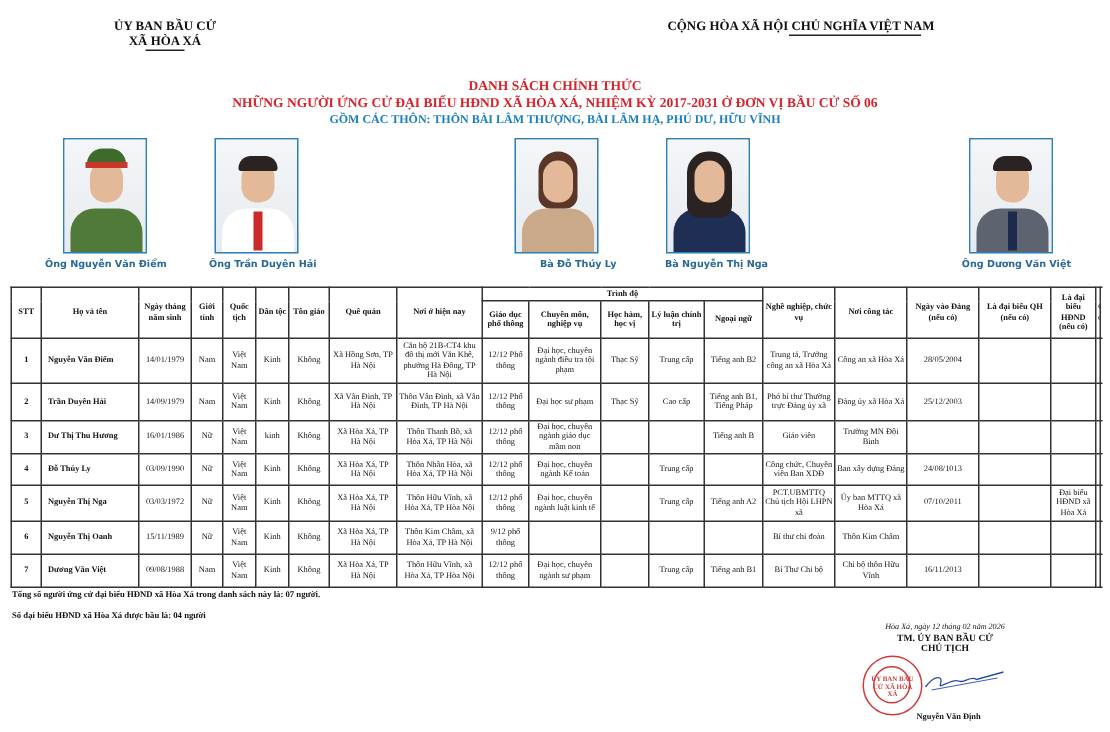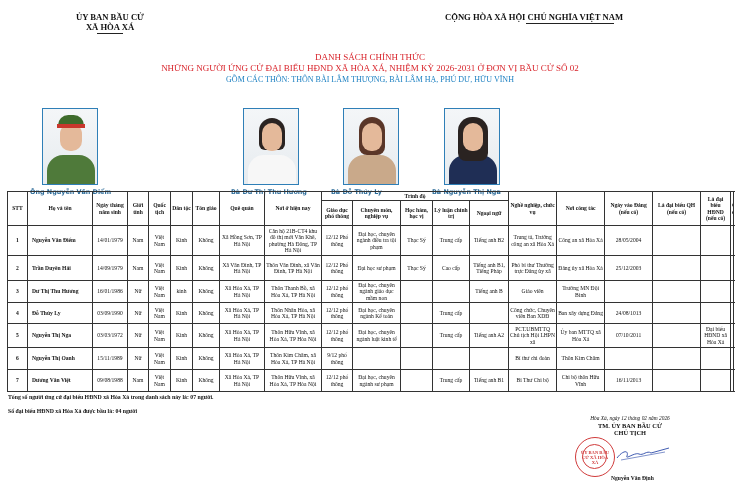--- a/index.html
+++ b/index.html
@@ -5,27 +5,27 @@
   * { box-sizing: border-box; margin: 0; padding: 0; }
   html, body { width: 740px; height: 488px; background: #ffffff; overflow: hidden; }
   body { position: relative; font-family: "Liberation Serif", "DejaVu Serif", serif; color: #111; }
 
   .hdr-left { position: absolute; left: 40px; top: 12px; width: 140px; text-align: center; font-weight: bold; font-size: 8.6px; line-height: 10px; }
   .hdr-left .rule { width: 26px; height: 1px; background: #222; margin: 1px auto 0; }
   .hdr-right { position: absolute; left: 445px; top: 12px; width: 250px; font-weight: bold; font-size: 8.6px; line-height: 10px; }
   .hdr-right .motto { font-size: 8.2px; }
   .hdr-right .rule { width: 88px; height: 1px; background: #222; margin: 1px auto 0; }
 
-  .title { position: absolute; left: 0; width: 740px; text-align: center; font-weight: normal; }
+  .title { position: absolute; left: 0; width: 740px; text-align: center; font-weight: bold; }
   .t1 { top: 52px; font-size: 9px; color: #d8232a; }
   .t2 { top: 63px; font-size: 9px; color: #d8232a; }
   .t3 { top: 75px; font-size: 8px; color: #1a7fc1; }
 
   .photos { position: absolute; top: 92px; left: 0; width: 740px; height: 92px; }
-  .pc { position: absolute; top: 16px; width: 80px; text-align: left; }
+  .pc { position: absolute; top: 0; width: 80px; text-align: right; }
   .pframe { width: 56px; height: 77px; margin: 0 auto; border: 1.5px solid #2f7fb7; background: #eef2f6; position: relative; overflow: hidden; }
   .pframe .bg { position: absolute; inset: 0; background: linear-gradient(#f4f6f8, #e6ebef); }
   .pframe .head { position: absolute; left: 17px; top: 14px; width: 22px; height: 28px; border-radius: 11px 11px 10px 10px; background: #e4b99a; }
   .pframe .hair { position: absolute; left: 15px; top: 9px; width: 26px; height: 15px; border-radius: 13px 13px 3px 3px; background: #2a2321; }
   .pframe .body { position: absolute; left: 4px; top: 46px; width: 48px; height: 32px; border-radius: 16px 16px 0 0; background: #fff; }
   .pframe .tie { position: absolute; left: 25px; top: 48px; width: 6px; height: 26px; background: #cc2a2a; }
   .pname { font-family: "DejaVu Sans", sans-serif; font-size: 6.4px; font-weight: bold; color: #2a6a98; margin-top: 3px; white-space: nowrap; }
 
   table.main { position: absolute; left: 7px; top: 191px; border-collapse: collapse; table-layout: fixed; width: 726px; font-size: 5.6px; line-height: 6.4px; }
   table.main td, table.main th { border: 0.8px solid #333; text-align: center; vertical-align: middle; padding: 0 1px; overflow: hidden; }
@@ -55,60 +55,71 @@
   <div>ỦY BAN BẦU CỬ</div>
   <div>XÃ HÒA XÁ</div>
   <div class="rule"></div>
 </div>
 <div class="hdr-right">
   <div>CỘNG HÒA XÃ HỘI CHỦ NGHĨA VIỆT NAM</div>
   <div class="rule"></div>
 </div>
 
 <div class="title t1">DANH SÁCH CHÍNH THỨC</div>
-<div class="title t2">NHỮNG NGƯỜI ỨNG CỬ ĐẠI BIỂU HĐND XÃ HÒA XÁ, NHIỆM KỲ 2026-2031 Ở ĐƠN VỊ BẦU CỬ SỐ 02</div>
+<div class="title t2">NHỮNG NGƯỜI ỨNG CỬ ĐẠI BIỂU HĐND XÃ HÒA XÁ, NHIỆM KỲ 2017-2031 Ở ĐƠN VỊ BẦU CỬ SỐ 06</div>
 <div class="title t3">GỒM CÁC THÔN: THÔN BÀI LÂM THƯỢNG, BÀI LÂM HẠ, PHÚ DƯ, HỮU VĨNH</div>
 
 <div class="photos">
   <div class="pc" style="left:30px">
     <div class="pframe">
       <div class="bg"></div>
       <div class="body" style="background:#4f7a3a"></div>
       <div class="head"></div>
       <div class="hair" style="background:#3e6b2c;top:6px;height:12px;border-radius:12px 12px 2px 2px"></div>
       <div style="position:absolute;left:14px;top:15px;width:28px;height:4px;background:#c8372c"></div>
     </div>
     <div class="pname">Ông Nguyễn Văn Điểm</div>
   </div>
-  <div class="pc" style="left:231px">
-    <div class="pframe">
-      <div class="bg"></div>
-        <div class="body" style="background:#f7f7f7"></div>
-        <div class="hair" style="height:32px;top:9px;border-radius:13px 13px 6px 6px"></div>
-        <div class="head" style="left:18px;width:20px"></div>
-    </div>
-    <div class="pname">Bà Dư Thị Thu Hương</div>
+  <div class="pc" style="left:131px">
+    <div class="pframe">
+      <div class="bg"></div>
+        <div class="body"></div>
+        <div class="tie"></div>
+        <div class="head"></div>
+        <div class="hair" style="height:10px;top:11px"></div>
+    </div>
+    <div class="pname">Ông Trần Duyên Hải</div>
   </div>
   <div class="pc" style="left:432px">
     <div class="pframe">
       <div class="bg"></div>
         <div class="body" style="background:#1f2e55"></div>
         <div class="hair" style="height:44px;top:8px;width:30px;left:13px;border-radius:14px 14px 8px 8px"></div>
         <div class="head" style="left:18px;width:20px"></div>
     </div>
     <div class="pname">Bà Nguyễn Thị Nga</div>
   </div>
   <div class="pc" style="left:331px">
     <div class="pframe">
       <div class="bg"></div>
         <div class="body" style="background:#c9a98a"></div>
         <div class="hair" style="height:38px;top:8px;border-radius:13px 13px 8px 8px;background:#5a3628"></div>
         <div class="head" style="left:18px;width:20px"></div>
     </div>
     <div class="pname">Bà Đỗ Thúy Ly</div>
+  </div>
+  <div class="pc" style="left:634px">
+    <div class="pframe">
+      <div class="bg"></div>
+        <div class="body" style="background:#5d6470"></div>
+        <div class="tie" style="background:#1b2a4e"></div>
+        <div class="head"></div>
+        <div class="hair" style="height:10px;top:11px"></div>
+    </div>
+    <div class="pname">Ông Dương Văn Việt</div>
   </div>
 </div>
 
 <table class="main">
   <colgroup>
     <col style="width:20px">
       <col style="width:65px">
       <col style="width:35px">
       <col style="width:21px">
       <col style="width:22px">

